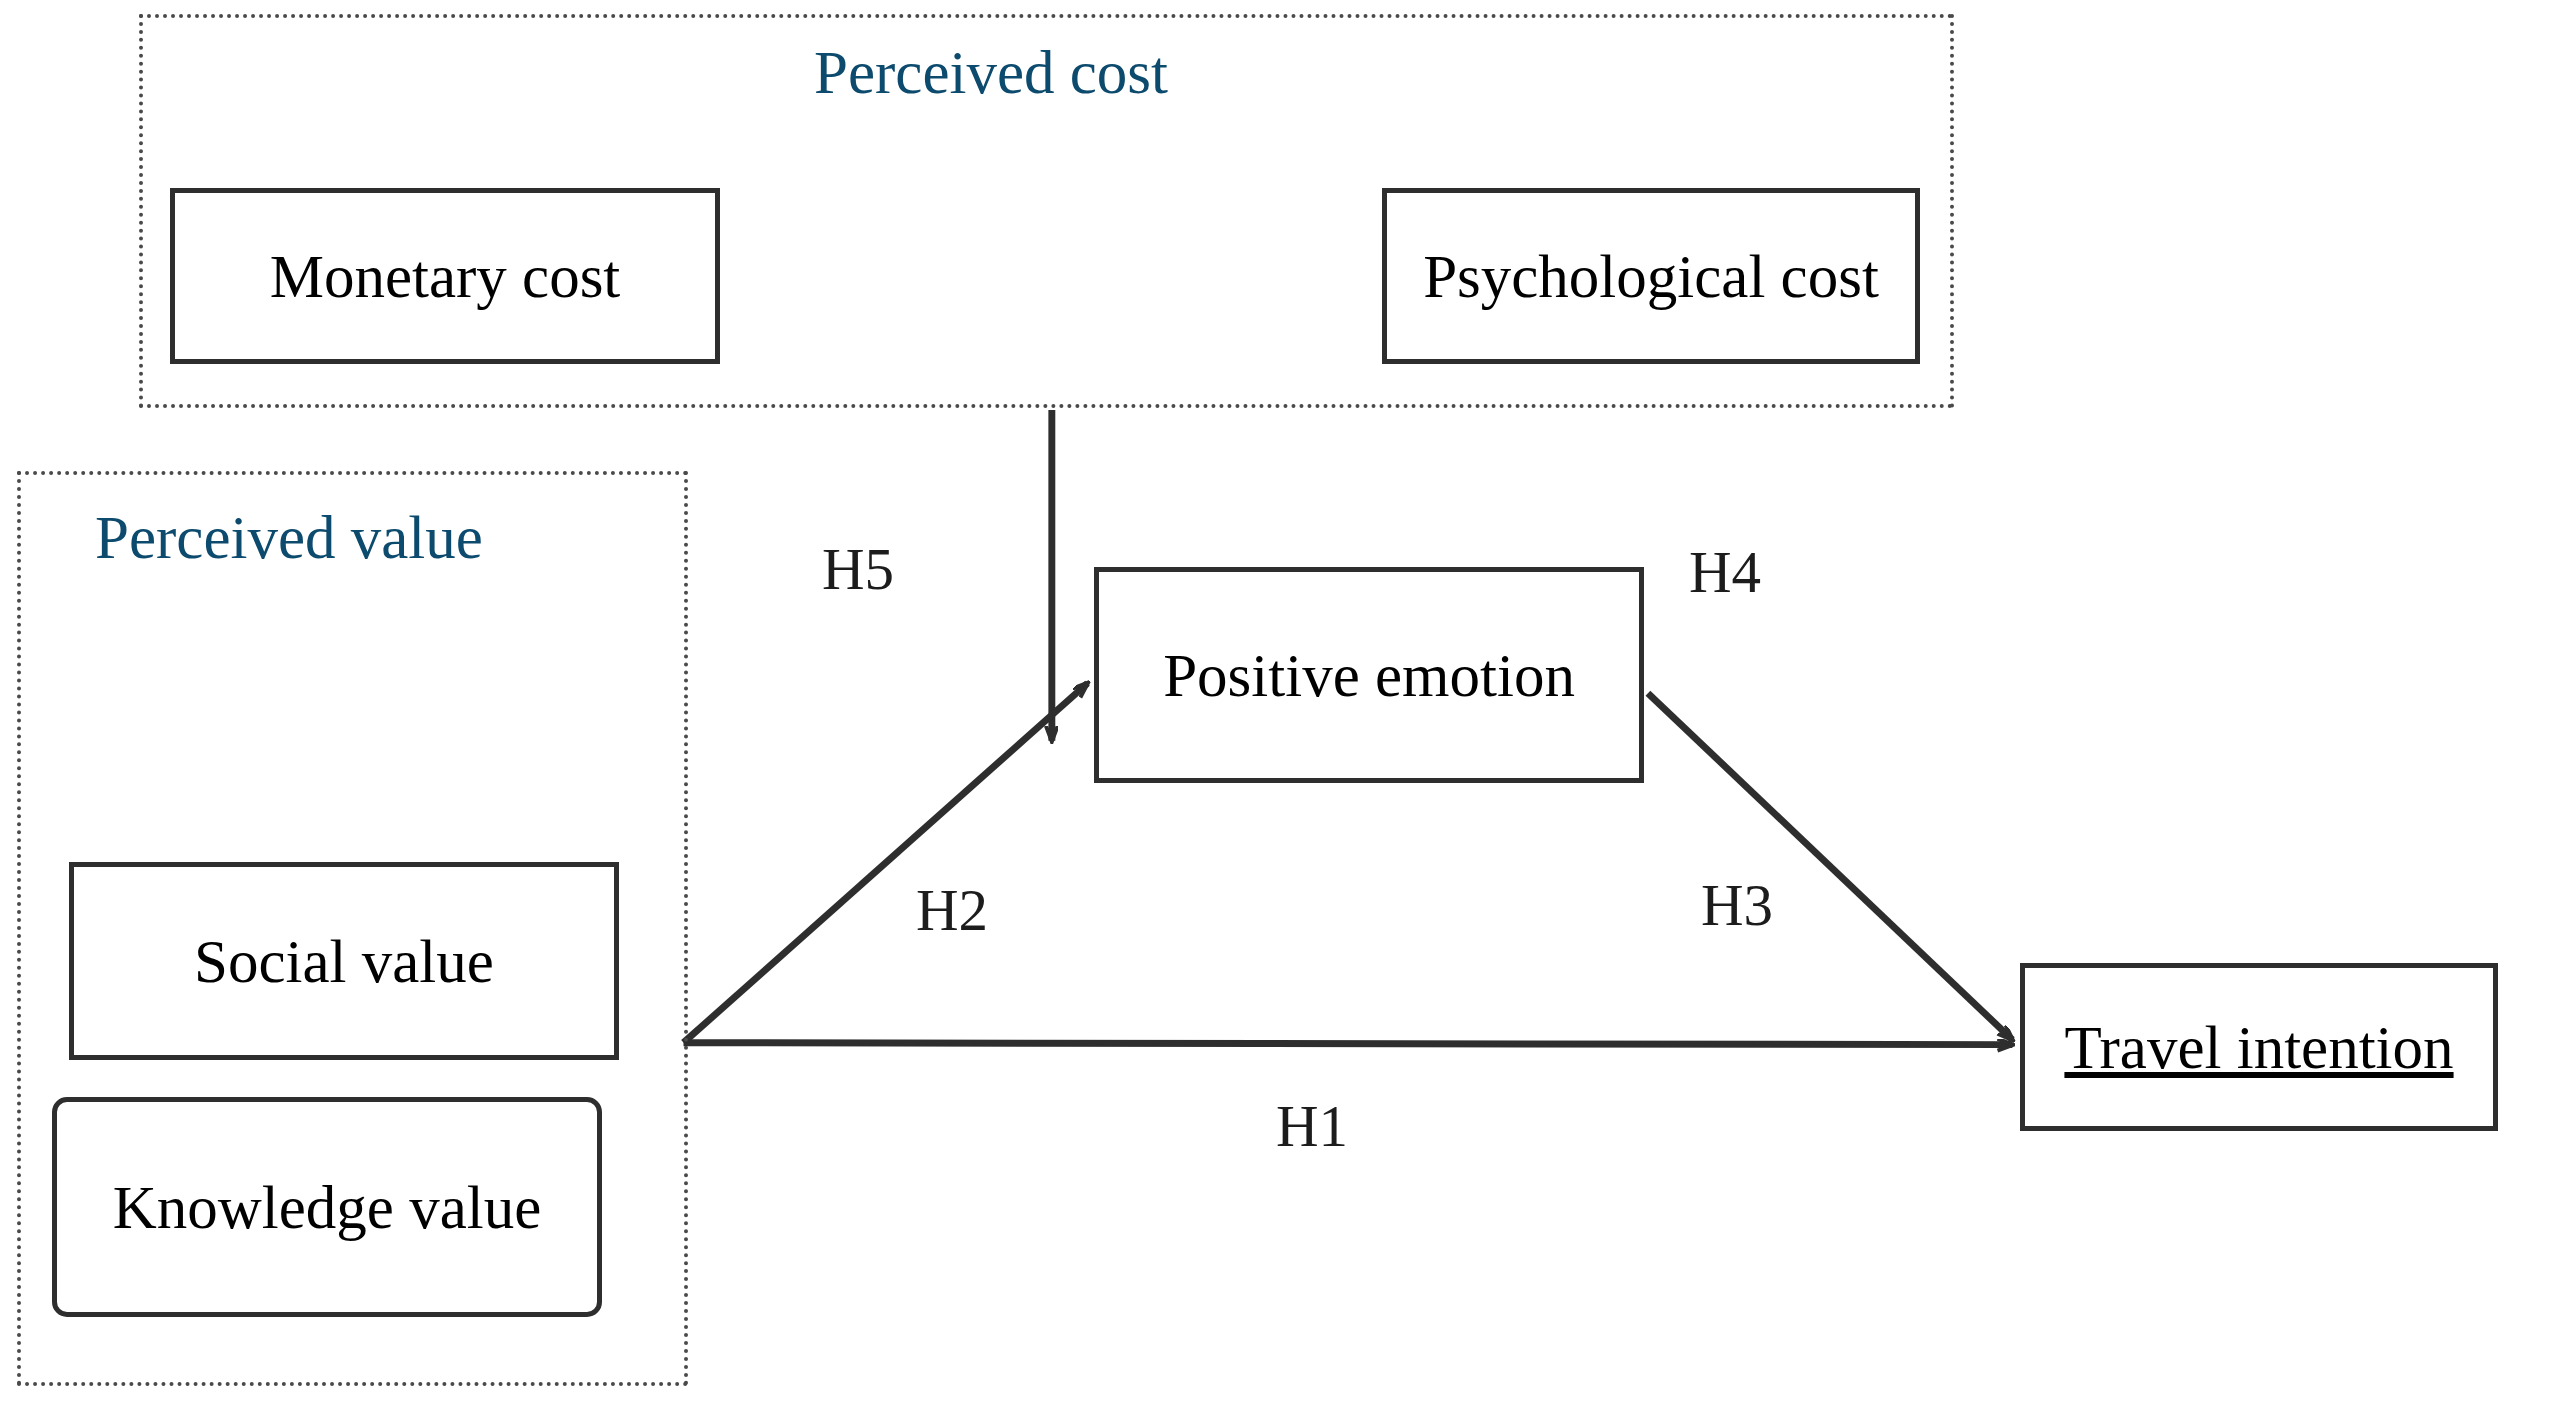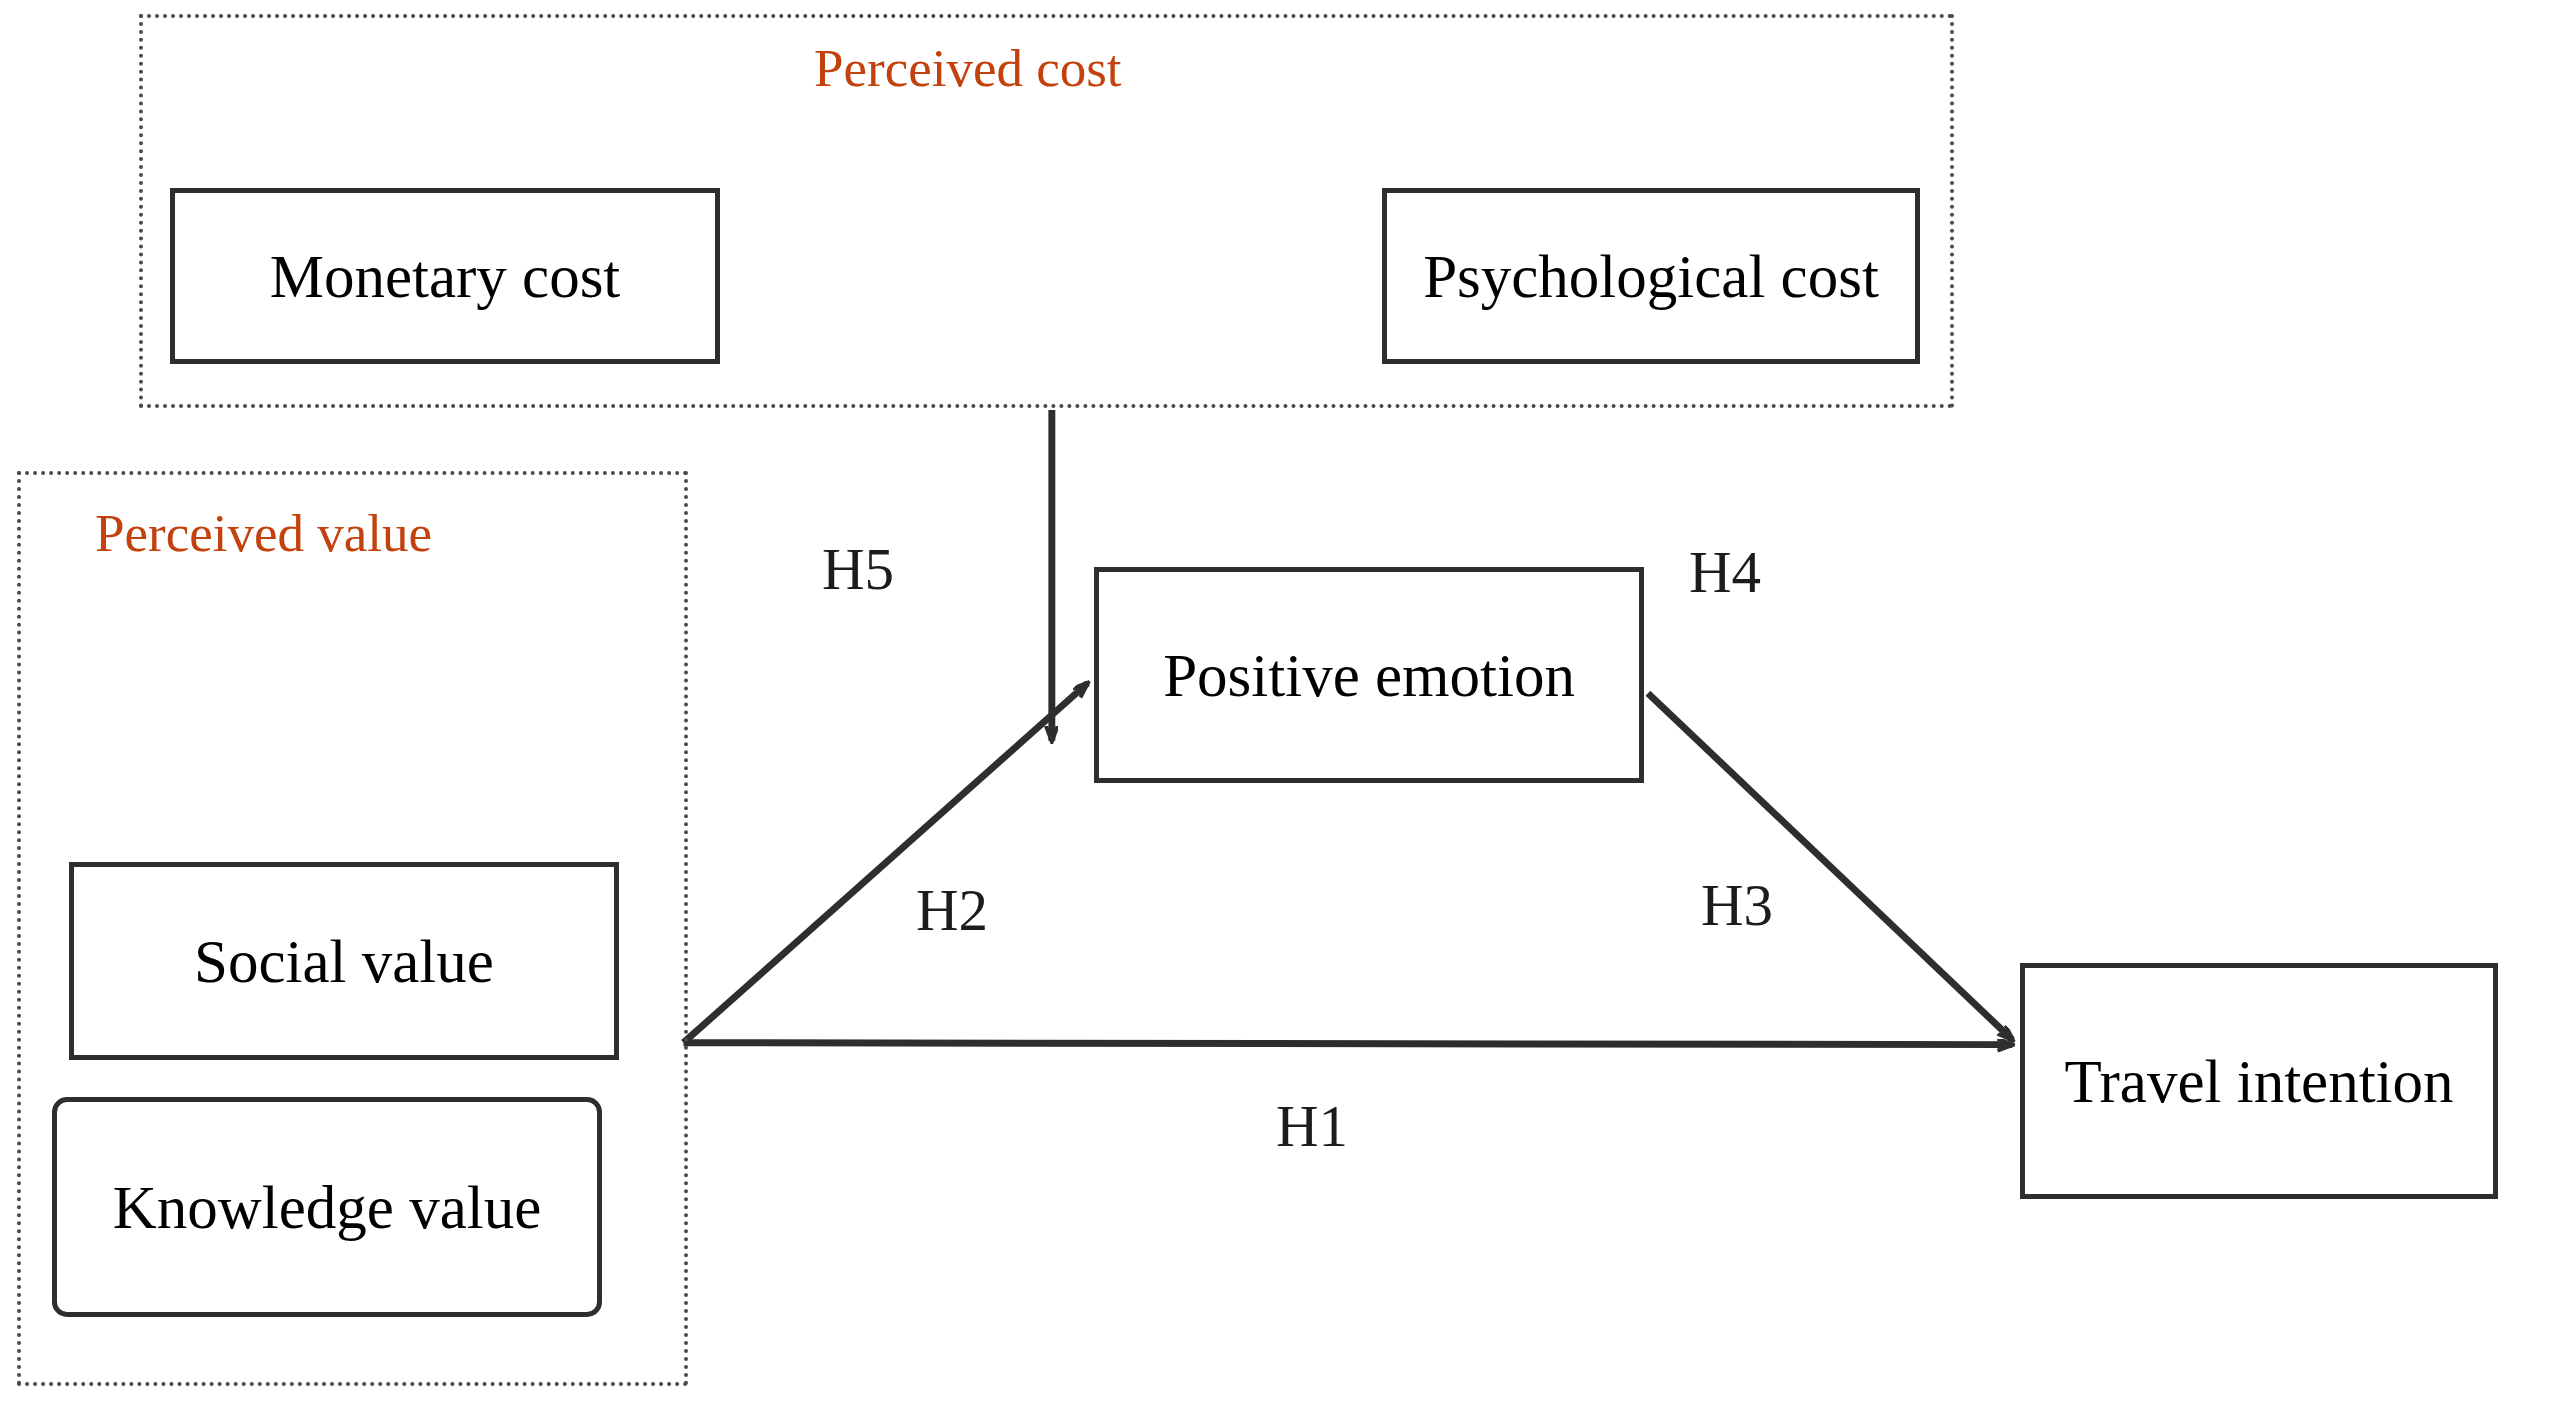--- a/index.html
+++ b/index.html
@@ -25,22 +25,22 @@
     pointer-events: none;
   }
   .group-box {
     position: absolute;
     border: 4px dotted #4a4a4a;
     box-sizing: border-box;
     background: transparent;
   }
   .group-title {
     position: absolute;
-    font-size: 53px;
-    color: #c2410c;
+    font-size: 61px;
+    color: #0c4a6e;
     white-space: nowrap;
     line-height: 1;
   }
   .node-box {
     position: absolute;
     box-sizing: border-box;
     border: 5px solid #2e2e2e;
     background: #ffffff;
     display: flex;
     align-items: center;
@@ -104,21 +104,21 @@
   </div>
 
   <div class="node-box" style="left:52px; top:1097px; width:550px; height:220px;border-radius:15px;">
     <span class="node-label">Knowledge value</span>
   </div>
 
   <div class="node-box" style="left:1094px; top:567px; width:550px; height:216px;">
     <span class="node-label">Positive emotion</span>
   </div>
 
-  <div class="node-box" style="left:2020px; top:963px; width:478px; height:236px;">
+  <div class="node-box" style="left:2020px; top:963px; width:478px; height:168px;text-decoration:underline;">
     <span class="node-label">Travel intention</span>
   </div>
 
   <div class="hyp-label" style="left:822px; top:540px;">H5</div>
 
   <div class="hyp-label" style="left:1689px; top:543px;">H4</div>
 
   <div class="hyp-label" style="left:916px; top:881px;">H2</div>
 
   <div class="hyp-label" style="left:1701px; top:876px;">H3</div>

